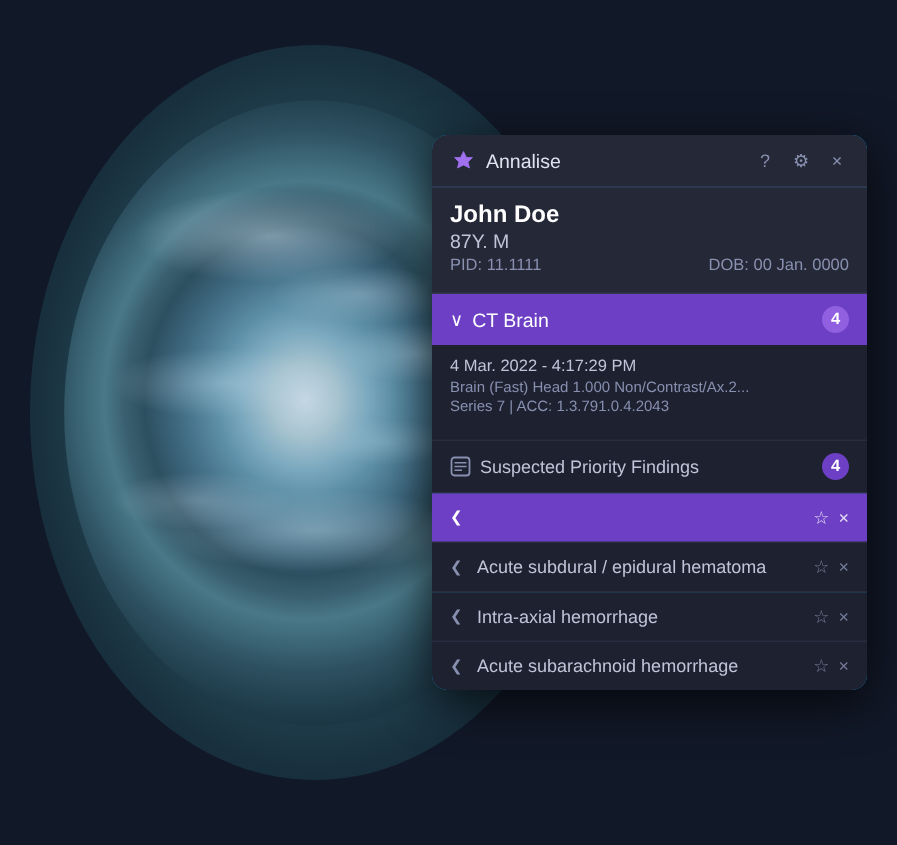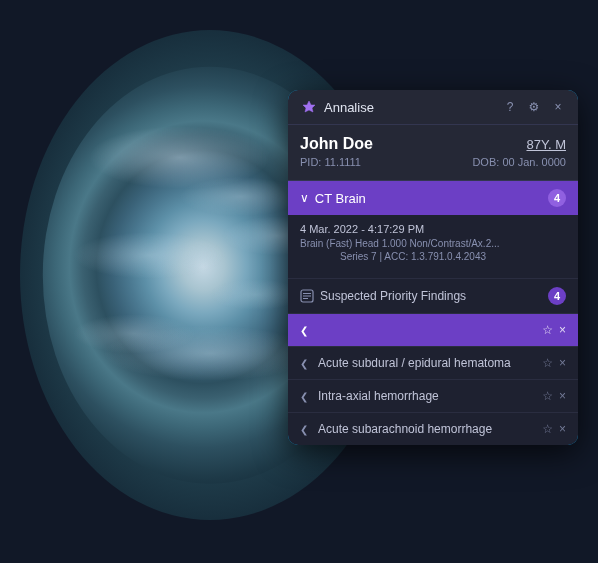--- a/index.html
+++ b/index.html
@@ -150,32 +150,32 @@
       background: #252836;
       padding: 10px 12px 12px;
       border-bottom: 1px solid #333650;
     }
 
     .patient-row-top {
       display: flex;
       justify-content: space-between;
       align-items: baseline;
       margin-bottom: 3px;
+      flex-direction: column;
     }
 
     .patient-name {
       color: #ffffff;
       font-size: 16px;
       font-weight: 600;
     }
 
     .patient-age {
       color: #c0c4d8;
       font-size: 13px;
-      text-decoration: underline;
     }
 
     .patient-row-bottom {
       display: flex;
       justify-content: space-between;
       align-items: baseline;
     }
 
     .patient-pid {
       color: #8890b0;
@@ -233,21 +233,20 @@
 
     .scan-type {
       color: #8890b0;
       font-size: 10px;
       margin-bottom: 2px;
     }
 
     .scan-series {
       color: #8890b0;
       font-size: 10px;
-      margin-left: 40px;
     }
 
     
     .spf-header {
       background: #1e2130;
       padding: 8px 12px;
       display: flex;
       align-items: center;
       justify-content: space-between;
       border-bottom: 1px solid #2a2d40;

